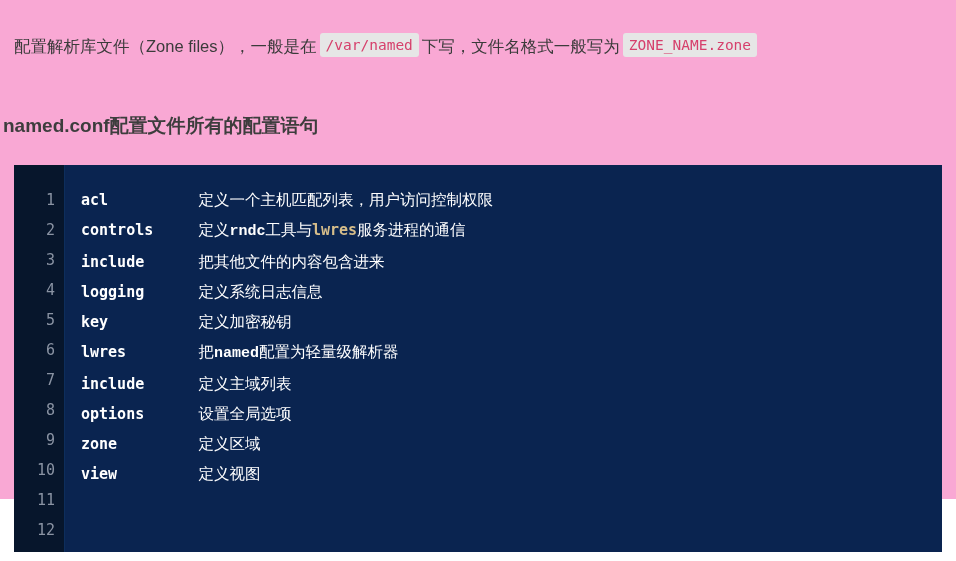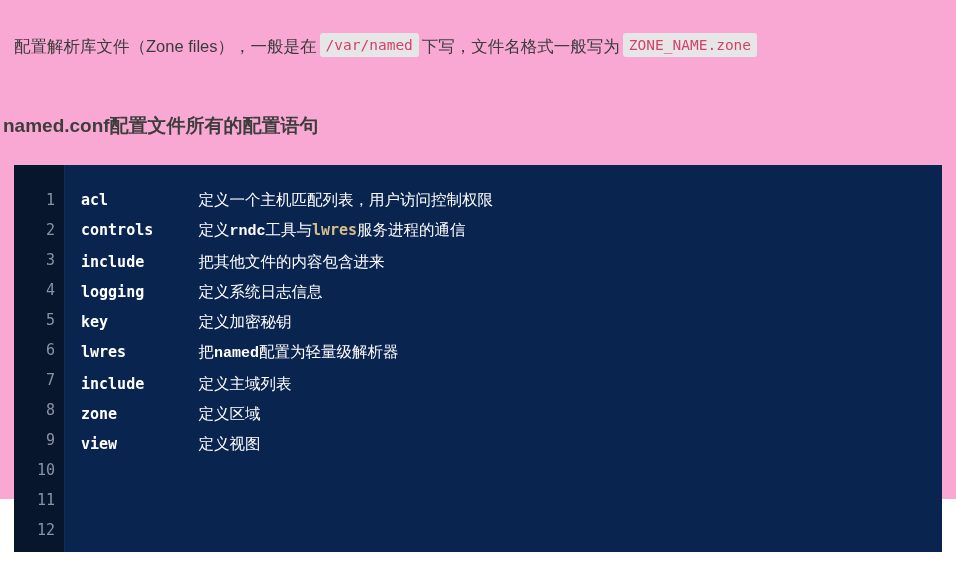--- a/index.html
+++ b/index.html
@@ -155,18 +155,19 @@
         <span class="ln">12</span>
       </div>
     <div class="code-area">
         <span class="code-line"><span class="kw">acl</span><span>          </span><span class="desc"><span>定义一个主机匹配列表，用户访问控制权限</span></span></span>
         <span class="code-line"><span class="kw">controls</span><span>     </span><span class="desc"><span>定义</span><span class="mono">rndc</span><span>工具与</span><span class="hl">lwres</span><span>服务进程的通信</span></span></span>
         <span class="code-line"><span class="kw">include</span><span>      </span><span class="desc"><span>把其他文件的内容包含进来</span></span></span>
         <span class="code-line"><span class="kw">logging</span><span>      </span><span class="desc"><span>定义系统日志信息</span></span></span>
         <span class="code-line"><span class="kw">key</span><span>          </span><span class="desc"><span>定义加密秘钥</span></span></span>
         <span class="code-line"><span class="kw">lwres</span><span>        </span><span class="desc"><span>把</span><span class="mono">named</span><span>配置为轻量级解析器</span></span></span>
         <span class="code-line"><span class="kw">include</span><span>      </span><span class="desc"><span>定义主域列表</span></span></span>
+        <span class="code-line"><span class="kw">options</span><span>      </span><span class="desc"><span>设置全局选项</span></span></span>
         <span class="code-line"><span class="kw">zone</span><span>         </span><span class="desc"><span>定义区域</span></span></span>
         <span class="code-line"><span class="kw">view</span><span>         </span><span class="desc"><span>定义视图</span></span></span>
       </div>
   </div>
 
 </div>
 
 </body></html>

